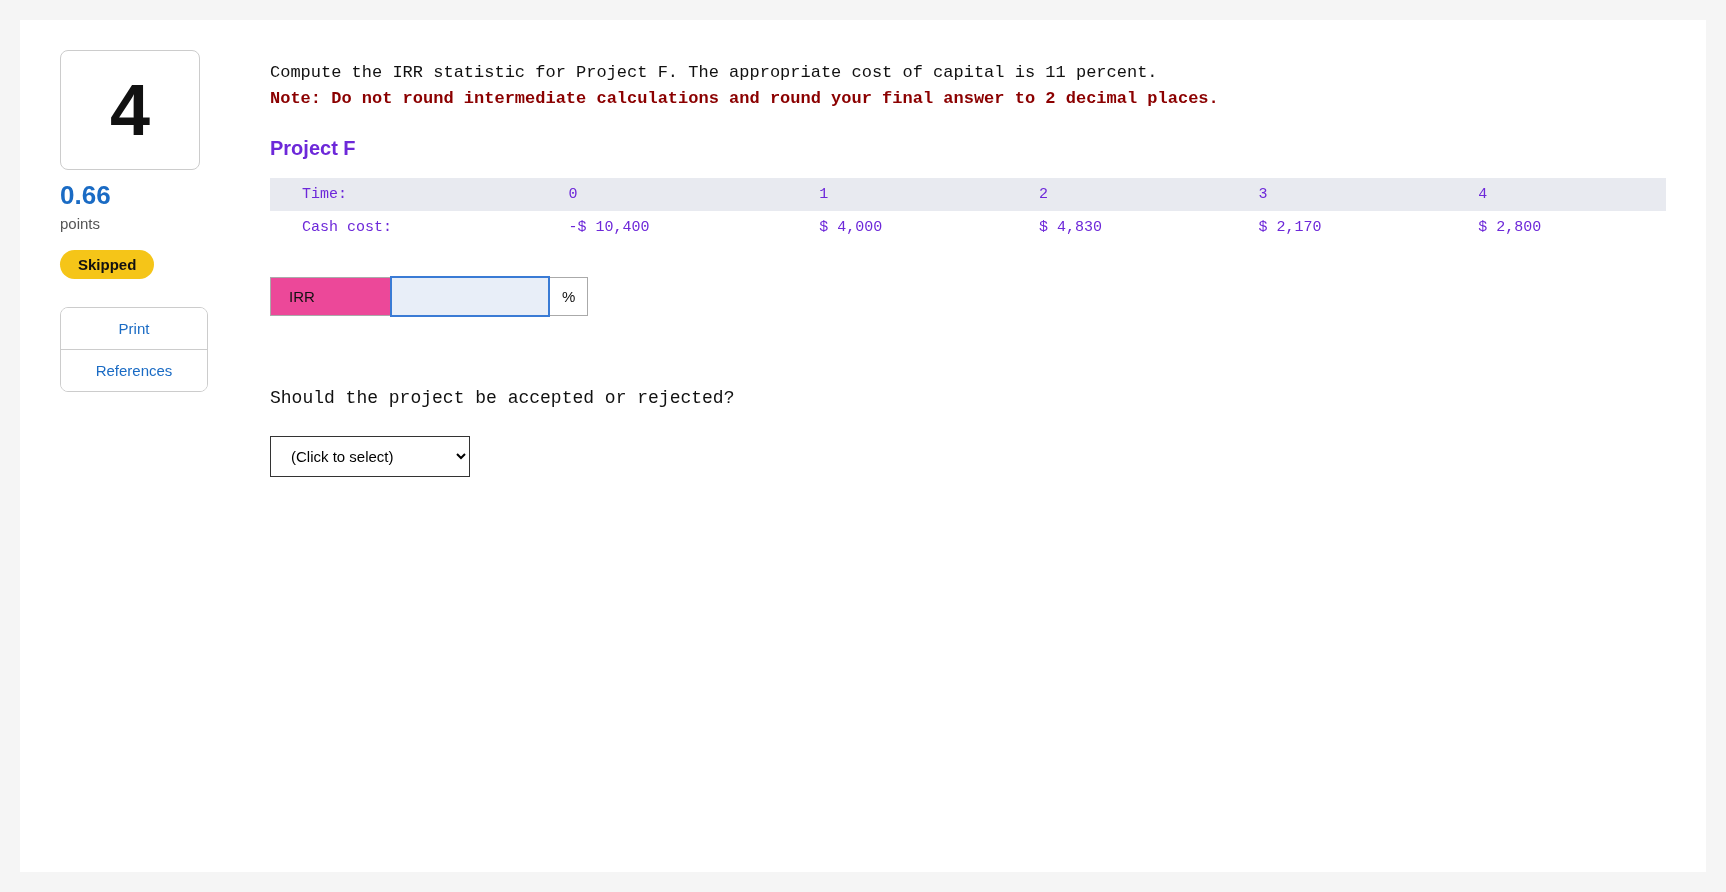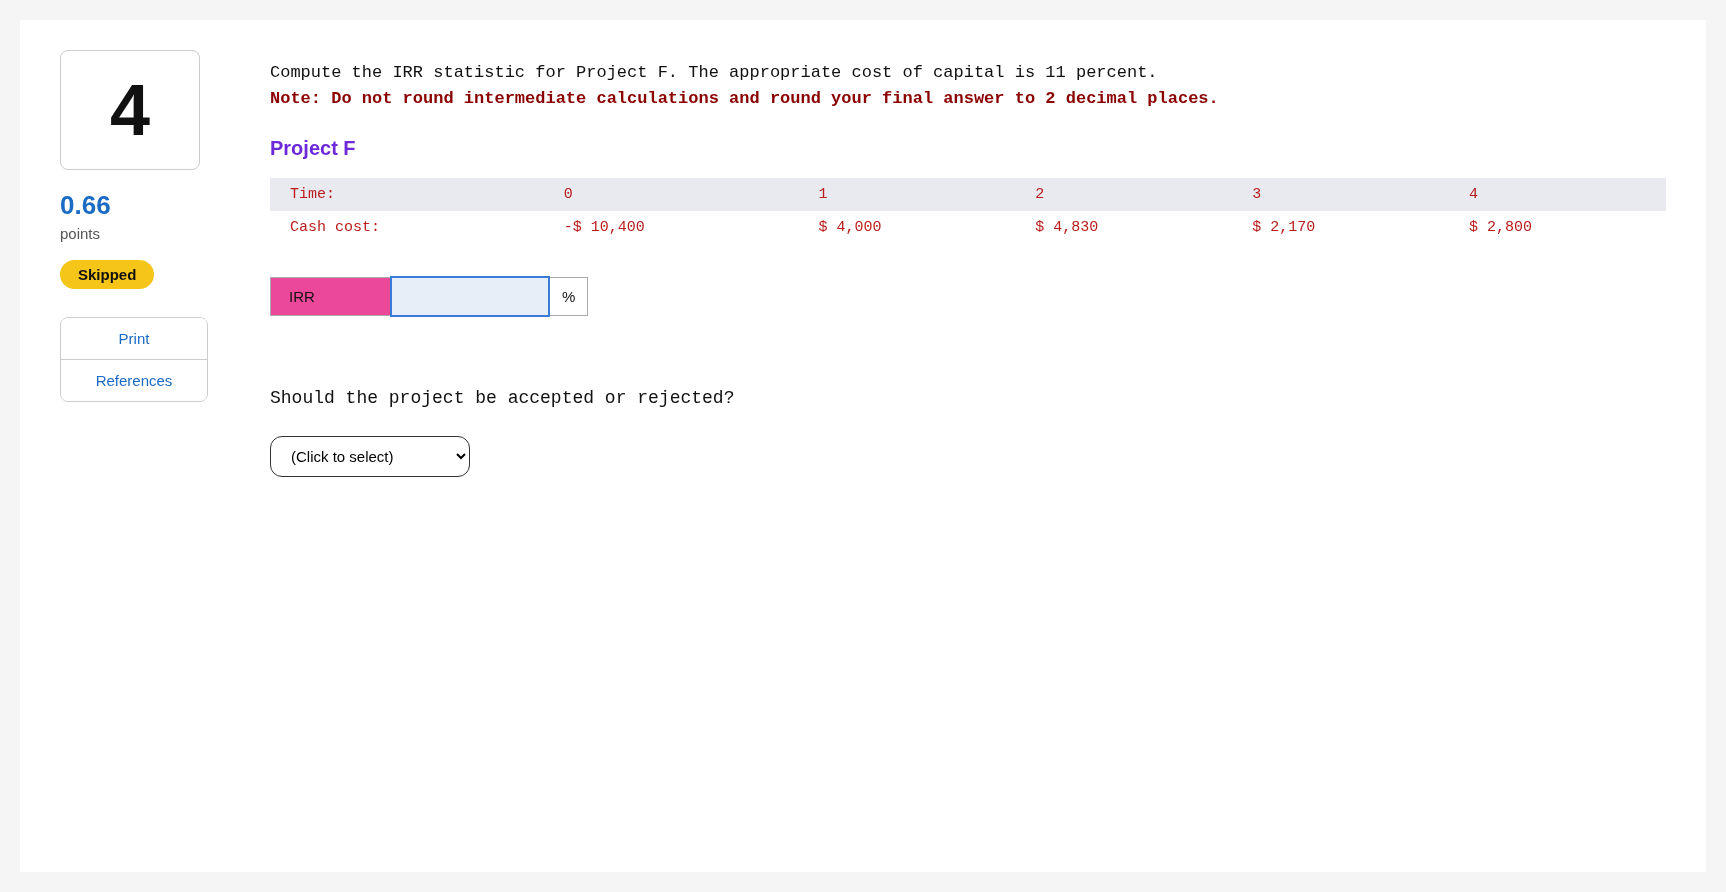--- a/index.html
+++ b/index.html
@@ -38,21 +38,20 @@
       justify-content: center;
       font-size: 72px;
       font-weight: bold;
       color: #111;
       background: #fff;
     }
     .points-value {
       font-size: 26px;
       font-weight: bold;
       color: #1a6bc4;
-      margin-top: 10px;
     }
     .points-label {
       font-size: 15px;
       color: #555;
       margin-top: -6px;
     }
     .skipped-badge {
       background: #f5c518;
       border-radius: 20px;
       padding: 6px 18px;
@@ -111,22 +110,22 @@
     .cash-flow-table {
       border-collapse: collapse;
       font-family: 'Courier New', monospace;
       font-size: 15px;
       width: auto;
     }
     .cash-flow-table tr:first-child {
       background: #e8eaf0;
     }
     .cash-flow-table td {
-      padding: 8px 20px;
-      color: #b91c1c;
+      padding: 8px 32px;
+      color: #6d28d9;
       white-space: nowrap;
     }
     .cash-flow-table tr:first-child td {
       font-weight: normal;
     }
     .irr-row {
       display: flex;
       align-items: center;
       gap: 0;
       margin-top: 14px;
@@ -213,20 +212,20 @@
 
     <div class="irr-row">
       <div class="irr-label-cell">IRR</div>
       <input class="irr-input" type="text" value="" style="">
       <div class="irr-percent">%</div>
     </div>
 
     <div class="acceptance-question">Should the project be accepted or rejected?</div>
 
     <div style="margin-top:10px;">
-      <select style="border:1.5px solid #333; border-radius:12px; padding:10px 16px; font-size:15px; background:#fff; cursor:pointer; min-width:200px;">
+      <select style="border:1.5px solid #333; border-radius:0; padding:10px 16px; font-size:15px; background:#fff; cursor:pointer; min-width:200px;">
         <option>(Click to select)</option>
         <option>Accept</option>
         <option>Reject</option>
       </select>
     </div>
   </div>
 </div>
 
 </body></html>

